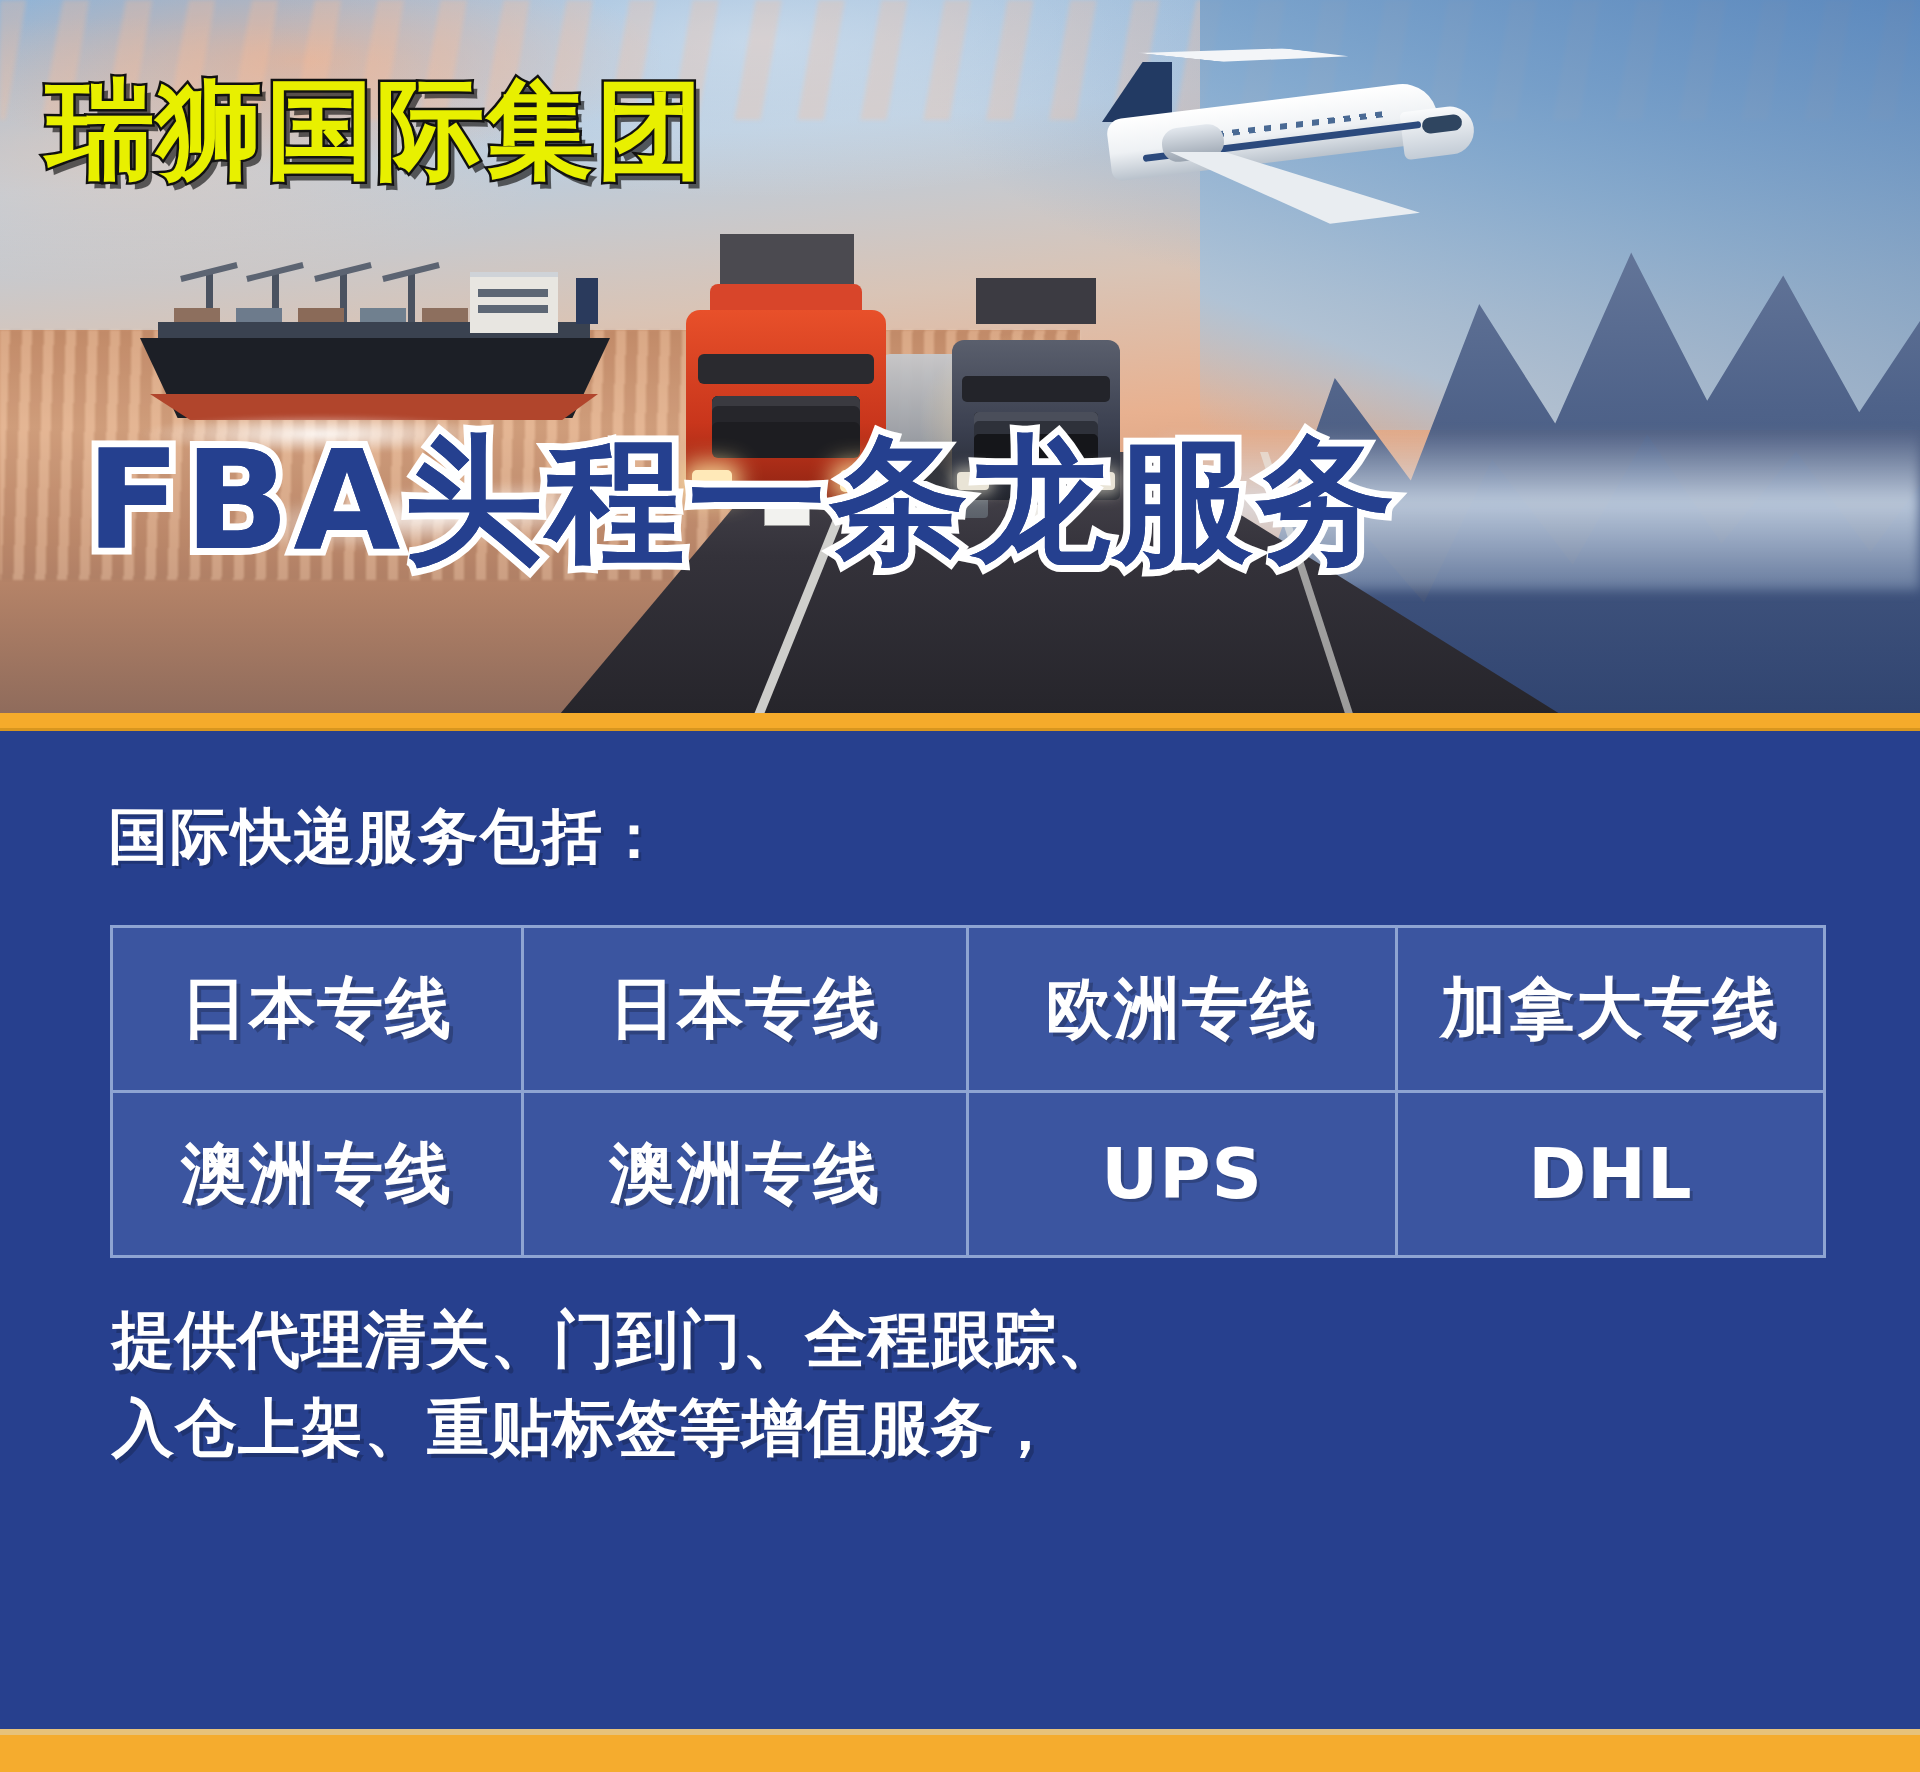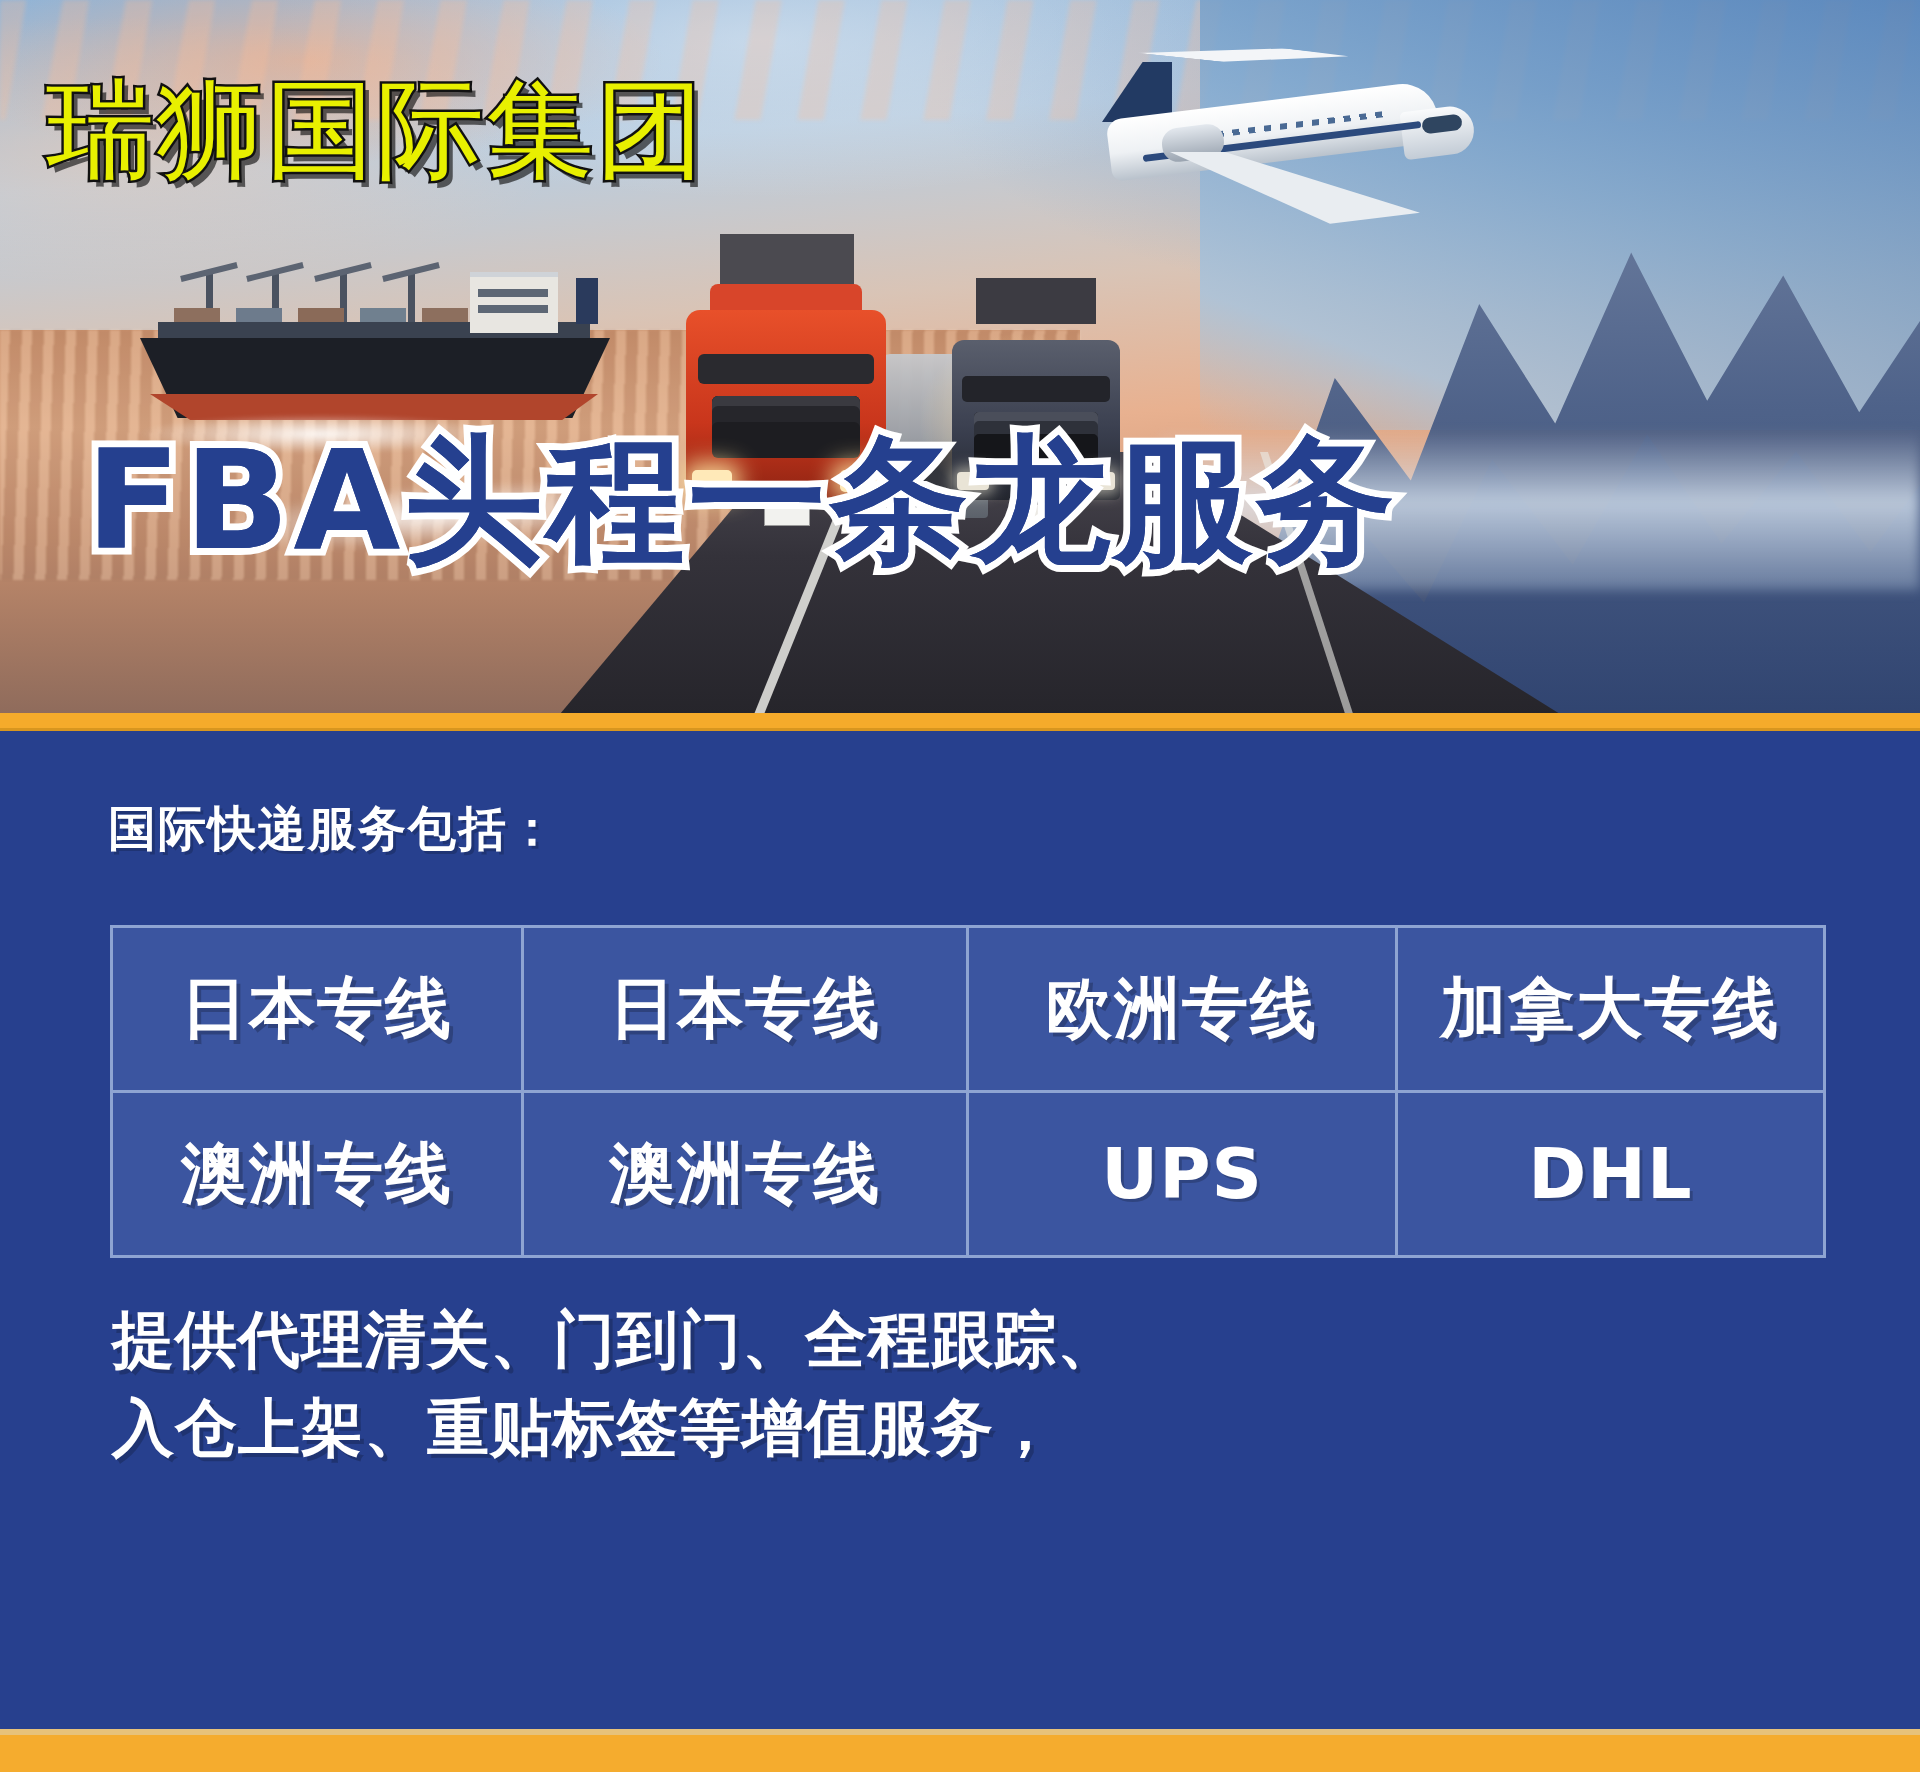--- a/index.html
+++ b/index.html
@@ -113,40 +113,40 @@
      clip-path:polygon(0% 0%,22% 0%,100% 78%,64% 92%);}
   .pl-tail{position:absolute;left:52px;top:28px;width:70px;height:60px;background:#223a63;
      clip-path:polygon(0% 100%,58% 0%,100% 0%,100% 100%);}
   .pl-eng{position:absolute;left:112px;top:92px;width:62px;height:34px;background:linear-gradient(180deg,#e3e8ee,#9aa4b0);
      border-radius:16px;transform:rotate(-7deg);}
   .pl-win{position:absolute;left:150px;top:88px;width:190px;height:6px;
      background:repeating-linear-gradient(90deg,#4a6a94 0 7px, transparent 7px 16px);transform:rotate(-7deg);}
   .pl-stripe{position:absolute;left:92px;top:104px;width:280px;height:7px;background:#2c4a7d;transform:rotate(-7deg);border-radius:4px;}
 
   
-  .logo-text{position:absolute;left:46px;top:76px;font-size:108px;line-height:1;font-weight:normal;
+  .logo-text{position:absolute;left:46px;top:76px;font-size:108px;line-height:1;font-weight:bold;
      letter-spacing:2px;color:#e8f000;
      -webkit-text-stroke:5px #111;paint-order:stroke fill;
      text-shadow:6px 7px 0 rgba(20,20,20,.65);
      font-family:"DejaVu Sans","Liberation Sans",sans-serif;white-space:nowrap;}
   .headline{position:absolute;left:86px;top:432px;font-size:138px;line-height:1;font-weight:bold;
      letter-spacing:4px;color:#25408f;
      -webkit-text-stroke:14px #ffffff;paint-order:stroke fill;
      font-family:"DejaVu Sans","Liberation Sans",sans-serif;white-space:nowrap;}
   .headline-fill{position:absolute;left:86px;top:432px;font-size:138px;line-height:1;font-weight:bold;
      letter-spacing:4px;color:#25408f;
      font-family:"DejaVu Sans","Liberation Sans",sans-serif;white-space:nowrap;}
 
   
   .gold-bar{position:absolute;left:0;top:713px;width:1920px;height:15px;background:#f5ab2b;}
   .gold-bar-dark{position:absolute;left:0;top:728px;width:1920px;height:3px;background:#d8961f;}
 
   
   .body-sec{position:absolute;left:0;top:731px;width:1920px;height:996px;background:#27408e;}
-  .sec-heading{position:absolute;left:108px;top:797px;font-size:48px;font-weight:bold;color:#ffffff;
+  .sec-heading{position:absolute;left:108px;top:797px;font-size:60px;font-weight:bold;color:#ffffff;
      letter-spacing:2px;font-family:"DejaVu Sans","Liberation Sans",sans-serif;white-space:nowrap;
      text-shadow:3px 3px 0 rgba(0,0,0,.18);}
 
   .svc-table{position:absolute;left:110px;top:925px;width:1716px;height:320px;
      border:3px solid #8ea4d2;border-collapse:collapse;background:#3b55a0;}
   .svc-table td{border:3px solid #8ea4d2;text-align:center;vertical-align:middle;height:160px;
      color:#ffffff;font-weight:bold;font-size:66px;letter-spacing:2px;
      font-family:"DejaVu Sans","Liberation Sans",sans-serif;white-space:nowrap;
      text-shadow:4px 4px 0 rgba(0,0,0,.22);}
   .svc-table td.latin{font-weight:bold;font-size:70px;letter-spacing:1px;text-shadow:3px 3px 0 rgba(0,0,0,.20);}

